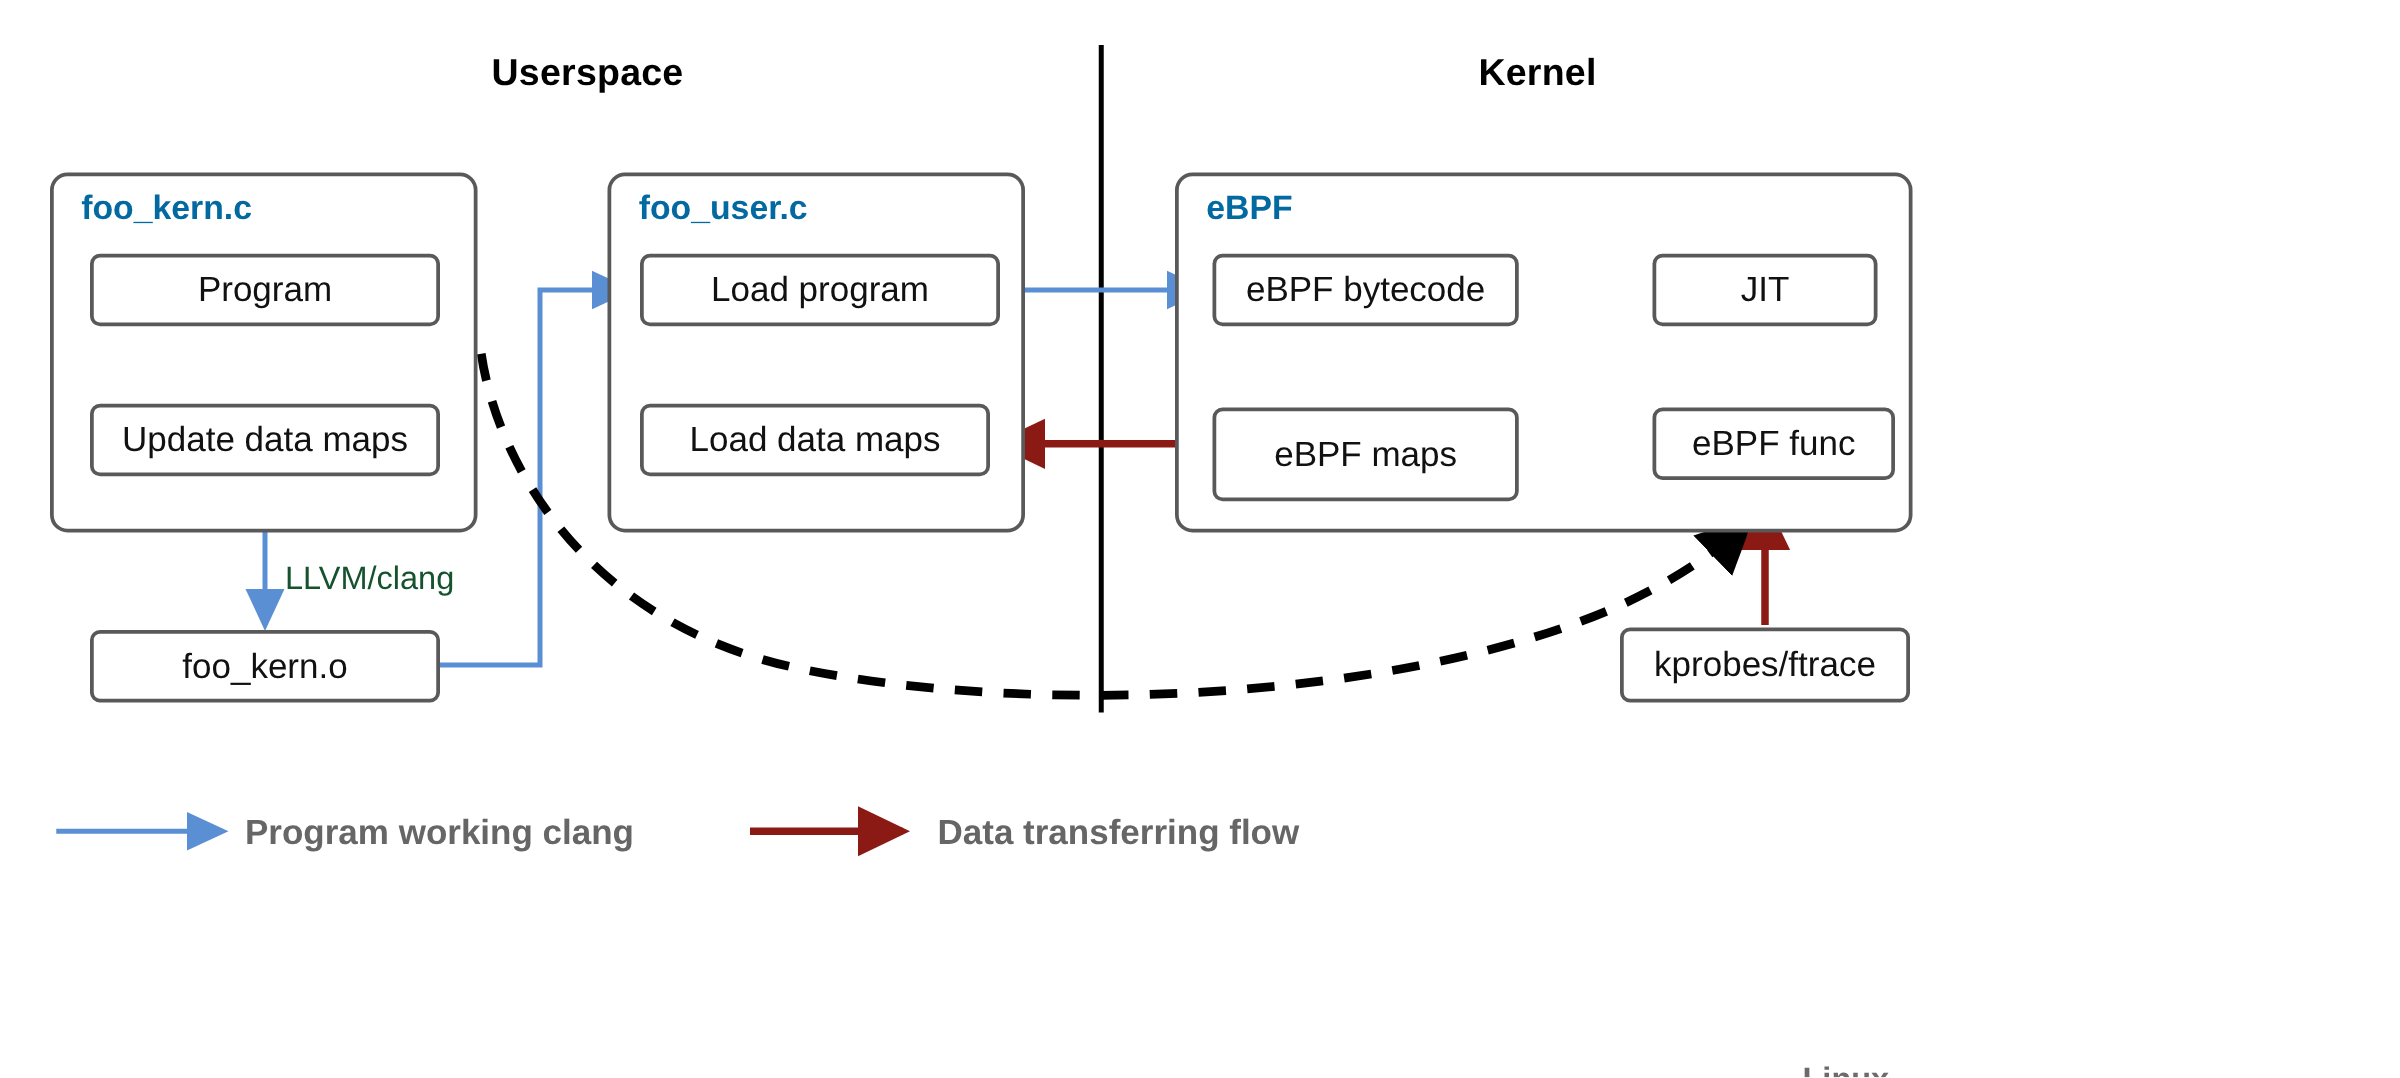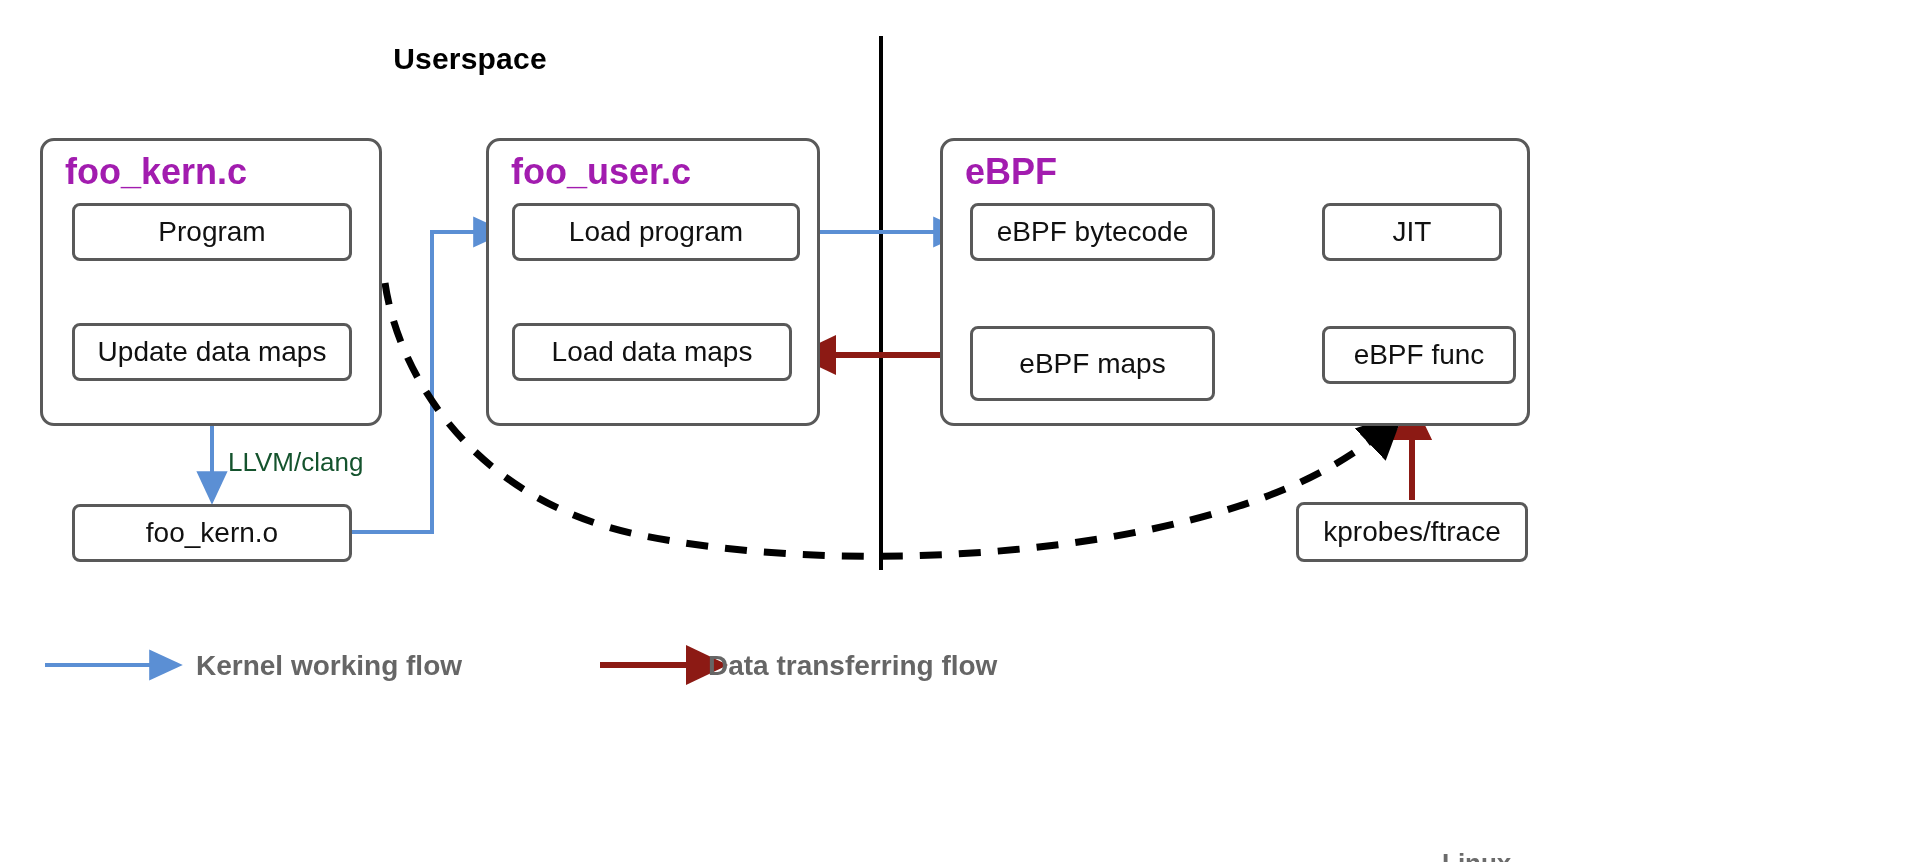--- a/index.html
+++ b/index.html
@@ -44,23 +44,23 @@
     position: absolute;
     box-sizing: border-box;
     border: 3px solid #595959;
     border-radius: 14px;
     background: #ffffff;
   }
   .group-label {
     position: absolute;
     left: 22px;
     top: 10px;
-    font-size: 36px;
+    font-size: 27px;
     font-weight: bold;
-    color: #a21caf;
+    color: #0369a1;
     white-space: nowrap;
   }
 
   
   .node-box {
     position: absolute;
     box-sizing: border-box;
     border: 3px solid #595959;
     border-radius: 8px;
     background: #ffffff;
@@ -146,20 +146,21 @@
 
      eBPF func --&gt;
     <path d="M 385,283 C 398,372 470,500 640,535 C 830,574 1120,560 1290,487 C 1340,465 1375,440 1398,418" fill="none" stroke="#000000" stroke-width="7" stroke-dasharray="22 17" stroke-linecap="butt" marker-end="url(#arrow-black)"></path>
 
     
     <line x1="45" y1="665" x2="178" y2="665" stroke="#5b8fd4" stroke-width="4" marker-end="url(#arrow-blue)"></line>
     <line x1="600" y1="665" x2="722" y2="665" stroke="#8c1a14" stroke-width="6" marker-end="url(#arrow-red)"></line>
   </svg>
 
   <div class="section-title" style="left:300px; top:42px; width:340px;">Userspace</div>
+  <div class="section-title" style="left:1060px; top:42px; width:340px;">Kernel</div>
 
   <div class="group-box" style="left:40px; top:138px; width:342px; height:288px;">
     <span class="group-label">foo_kern.c</span>
   </div>
   <div class="node-box" style="left:72px; top:203px; width:280px; height:58px;">Program</div>
   <div class="node-box" style="left:72px; top:323px; width:280px; height:58px;">Update data maps</div>
 
   <div class="group-box" style="left:486px; top:138px; width:334px; height:288px;">
     <span class="group-label">foo_user.c</span>
   </div>
@@ -172,18 +173,18 @@
   <div class="node-box" style="left:970px; top:203px; width:245px; height:58px;">eBPF bytecode</div>
   <div class="node-box" style="left:1322px; top:203px; width:180px; height:58px;">JIT</div>
   <div class="node-box" style="left:970px; top:326px; width:245px; height:75px;">eBPF maps</div>
   <div class="node-box" style="left:1322px; top:326px; width:194px; height:58px;">eBPF func</div>
 
   <div class="node-box" style="left:1296px; top:502px; width:232px; height:60px;">kprobes/ftrace</div>
   <div class="node-box" style="left:72px; top:504px; width:280px; height:58px;">foo_kern.o</div>
 
   <div class="edge-label" style="left:228px; top:447px;">LLVM/clang</div>
 
-  <div class="legend-text" style="left:196px; top:650px;">Kernel working flow</div>
-  <div class="legend-text" style="left:708px; top:650px;">Data transferring flow</div>
+  <div class="legend-text" style="left:196px; top:650px;">Program working clang</div>
+  <div class="legend-text" style="left:750px; top:650px;">Data transferring flow</div>
 
   <div class="cut-text" style="left:1442px; top:848px; width:220px; height:14px;">Linux</div>
 
 </div>
 
 </body></html>

